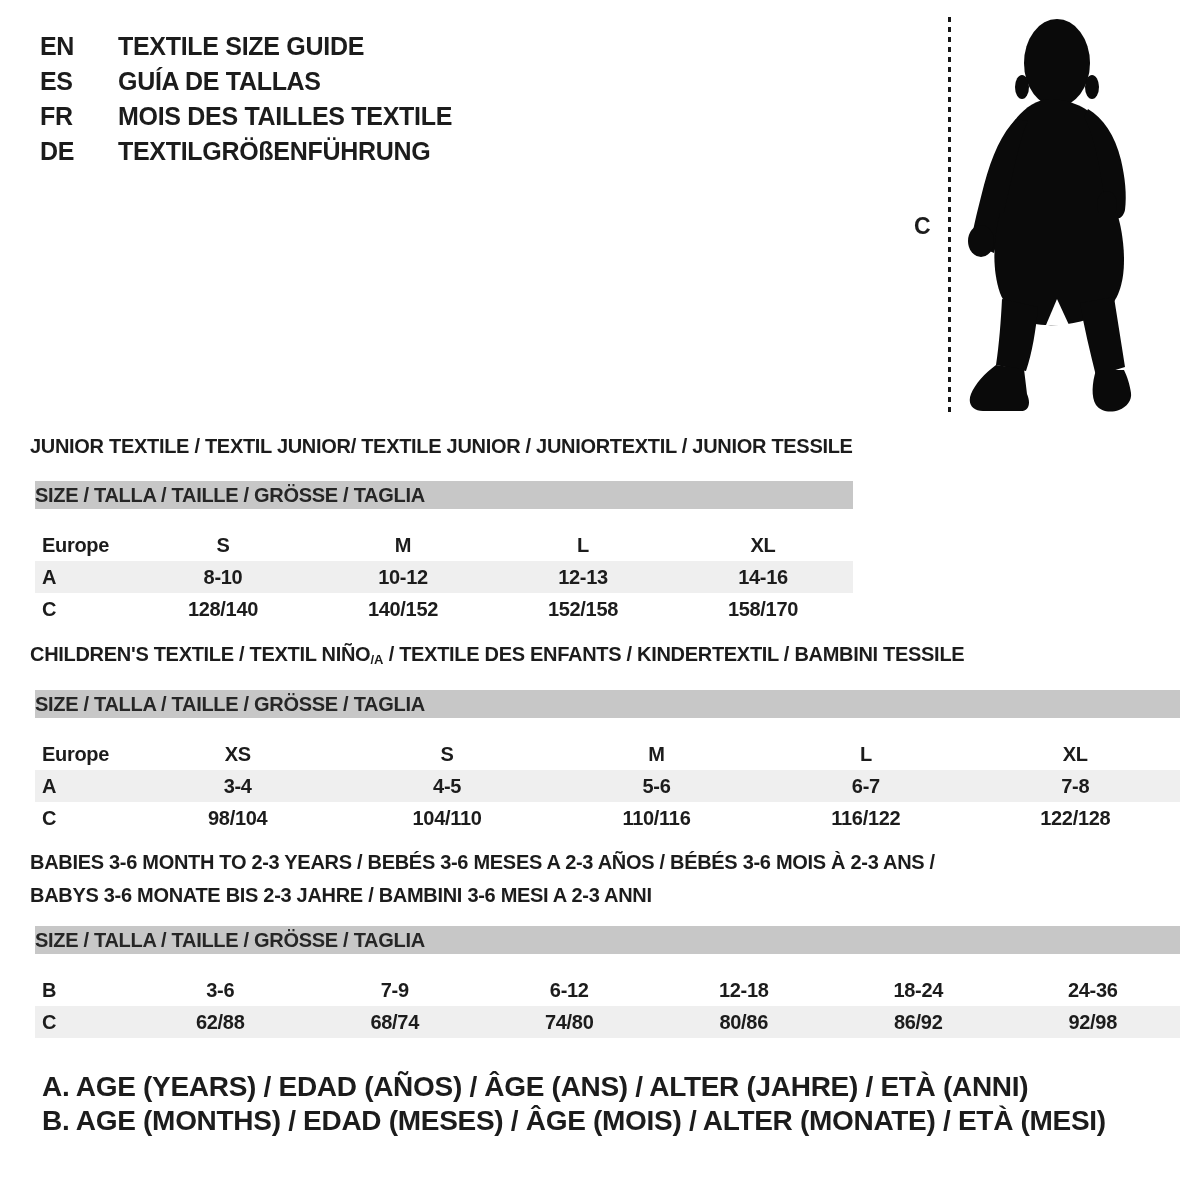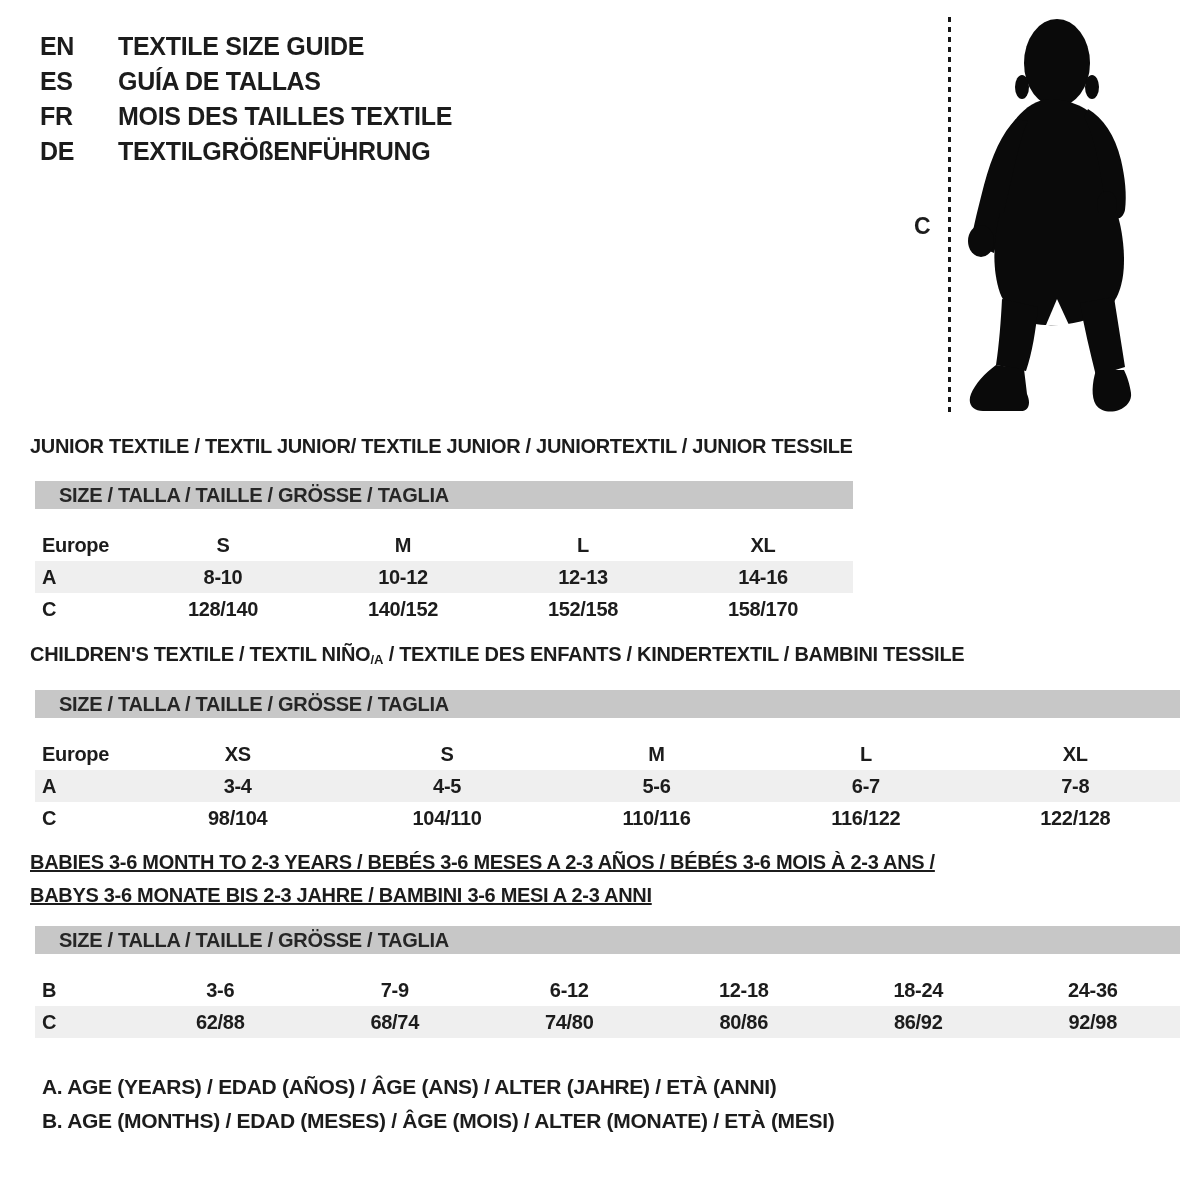--- a/index.html
+++ b/index.html
@@ -25,41 +25,41 @@
     width: 3px; height: 397px;
     background: repeating-linear-gradient(to bottom, #161616 0px, #161616 5px, #ffffff 5px, #ffffff 10px);
   }
   .height-c { position: absolute; left: 914px; top: 213px; font-size: 23px; }
   .toddler { position: absolute; left: 950px; top: 15px; width: 190px; height: 400px; }
 
   
   .sec-title { position: absolute; left: 30px; font-size: 20px; white-space: nowrap; }
   .title-junior { top: 435px; }
   .title-children { top: 643px; }
-  .title-babies { top: 846px; line-height: 33px; text-decoration: underline; }
+  .title-babies { top: 846px; line-height: 33px; }
   .subA { font-size: 13px; position: relative; top: 3px; letter-spacing: 0; }
 
   
   .tbl-wrap { position: absolute; }
   .wrap-junior { left: 35px; top: 481px; width: 818px; }
   .wrap-children { left: 35px; top: 690px; width: 1145px; }
   .wrap-babies { left: 35px; top: 926px; width: 1145px; }
   .size-band {
     background: #c7c7c7; color: #262626;
     height: 28px; line-height: 28px;
-    padding-left: 24px; font-size: 20px;
+    padding-left: 0; font-size: 20px;
     margin-bottom: 3px;
   }
   table { border-collapse: collapse; table-layout: fixed; width: 100%; margin-top: 20px; }
   td { height: 32px; text-align: center; font-size: 20px; vertical-align: middle; padding: 0; }
   td.lbl { width: 98px; text-align: left; padding-left: 7px; }
   tr.alt { background: #efefef; }
 
   
-  .legend { position: absolute; left: 42px; top: 1070px; font-size: 21px; line-height: 34px; white-space: nowrap; }
+  .legend { position: absolute; left: 42px; top: 1070px; font-size: 28px; line-height: 34px; white-space: nowrap; }
 </style>
 </head>
 <body>
 
 <div class="lang-list">
   <div class="lang-row">
     <span class="code">EN</span>
     <span class="lab">TEXTILE SIZE GUIDE</span>
   </div>
   <div class="lang-row">

